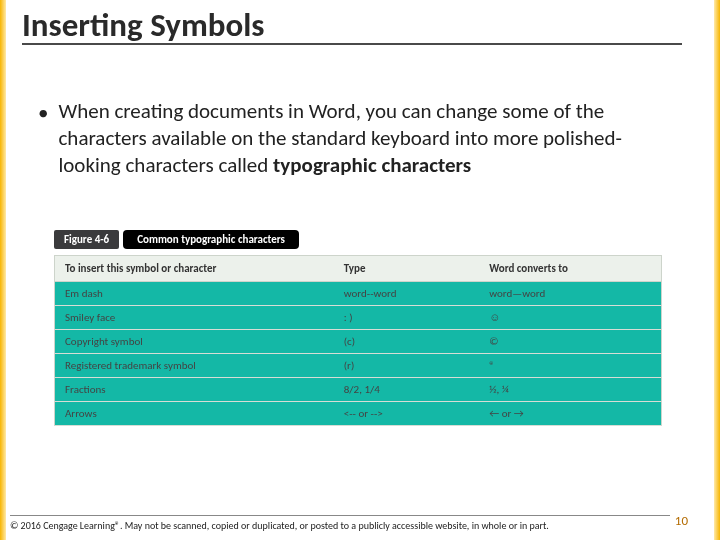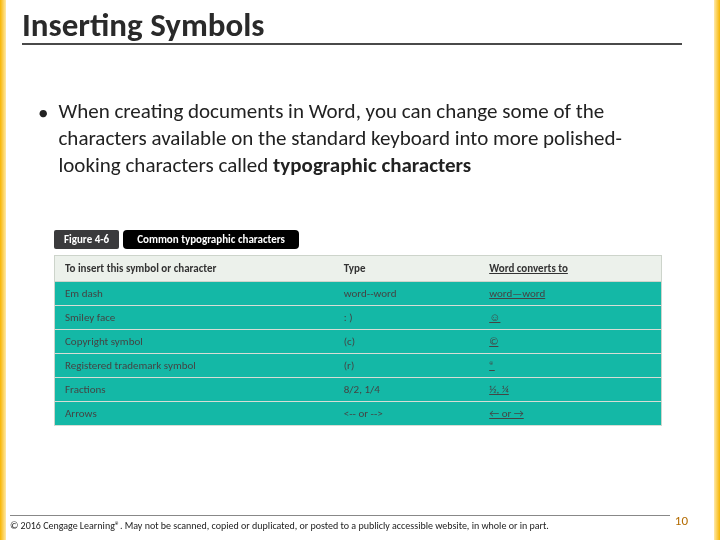--- a/index.html
+++ b/index.html
@@ -20,21 +20,21 @@
   .bold { font-weight: 700; margin-top: 37px; }
   .figbox { position: absolute; left: 54px; top: 230px; width: 608px; }
   .figlabel-row { display: flex; align-items: center; gap: 4px; margin-bottom: 6px; }
   .figlabel { background: #3a3a3c; color: #fff; font-size: 11px; font-weight: 700; padding: 3px 10px 3px 10px; border-radius: 2px; }
   .figtitle { background: #000; color: #fff; font-size: 11px; font-weight: 700; padding: 3px 14px; border-radius: 4px; }
   .table { width: 100%; font-size: 11px; color: #444; }
   .thead { display: flex; background: #ecf1eb; border: 1px solid #cdd4cb; }
   .thead > div { padding: 6px 10px; font-weight: 700; color: #333; }
   .col1 { width: 46%; }
   .col2 { width: 24%; }
-  .col3 { width: 30%; text-decoration: underline; }
+  .col3 { width: 30%; }
   .trow { display: flex; border-left: 1px solid #cdd4cb; border-right: 1px solid #cdd4cb; border-bottom: 1px solid #d7ddd5; background: #14b8a6; }
   .trow > div { padding: 5px 10px; }
   .attribution { font-size: 9px; color: #555; margin-top: 4px; padding-left: 2px; }
   .footer {
     position: absolute; left: 10px; bottom: 8px; width: 660px;
     font-size: 10px; color: #222; border-top: 1px solid #888; padding-top: 4px; line-height: 1.25;
   }
   .pagenum { position: absolute; right: 32px; bottom: 12px; font-size: 13px; color: #b36b00; font-weight: 400; }
 </style>
 </head>

